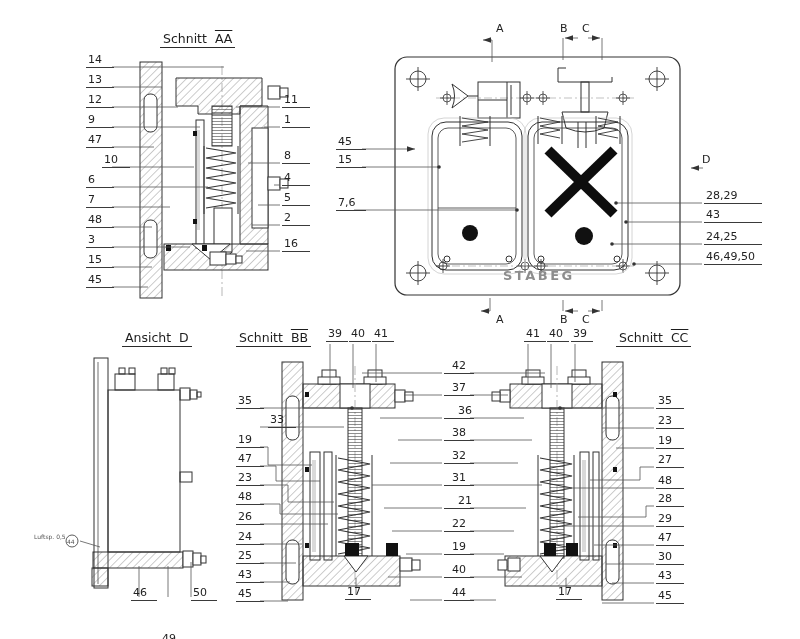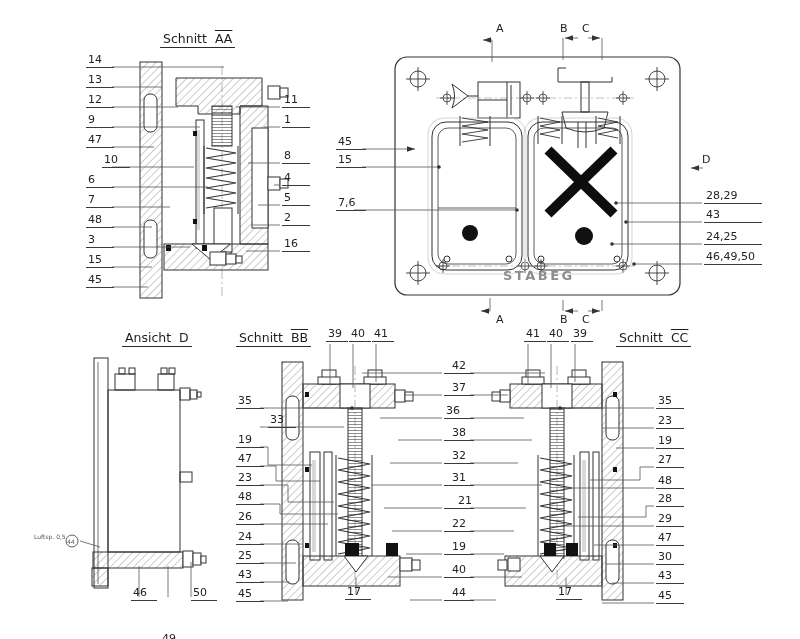--- a/index.html
+++ b/index.html
@@ -389,21 +389,21 @@
       <div class="part-label" style="left: 236px; top: 453px; width: 24px;">47</div>
       <div class="part-label" style="left: 236px; top: 472px; width: 24px;">23</div>
       <div class="part-label" style="left: 236px; top: 491px; width: 24px;">48</div>
       <div class="part-label" style="left: 236px; top: 511px; width: 24px;">26</div>
       <div class="part-label" style="left: 236px; top: 531px; width: 24px;">24</div>
       <div class="part-label" style="left: 236px; top: 550px; width: 24px;">25</div>
       <div class="part-label" style="left: 236px; top: 569px; width: 24px;">43</div>
       <div class="part-label" style="left: 236px; top: 588px; width: 24px;">45</div>
       <div class="part-label" style="left: 444px; top: 360px; width: 26px; text-align: center;">42</div>
       <div class="part-label" style="left: 444px; top: 382px; width: 26px; text-align: center;">37</div>
-      <div class="part-label" style="left: 444px; top: 405px; width: 26px; text-align: left;">36</div>
+      <div class="part-label" style="left: 444px; top: 405px; width: 26px; text-align: right;">36</div>
       <div class="part-label" style="left: 444px; top: 427px; width: 26px; text-align: center;">38</div>
       <div class="part-label" style="left: 444px; top: 450px; width: 26px; text-align: center;">32</div>
       <div class="part-label" style="left: 444px; top: 472px; width: 26px; text-align: center;">31</div>
       <div class="part-label" style="left: 444px; top: 495px; width: 26px; text-align: right;">21</div>
       <div class="part-label" style="left: 444px; top: 518px; width: 26px; text-align: center;">22</div>
       <div class="part-label" style="left: 444px; top: 541px; width: 26px; text-align: center;">19</div>
       <div class="part-label" style="left: 444px; top: 564px; width: 26px; text-align: center;">40</div>
       <div class="part-label" style="left: 444px; top: 587px; width: 26px; text-align: center;">44</div>
       <div class="part-label" style="left: 524px; top: 328px; width: 18px;">41</div>
       <div class="part-label" style="left: 547px; top: 328px; width: 18px;">40</div>

